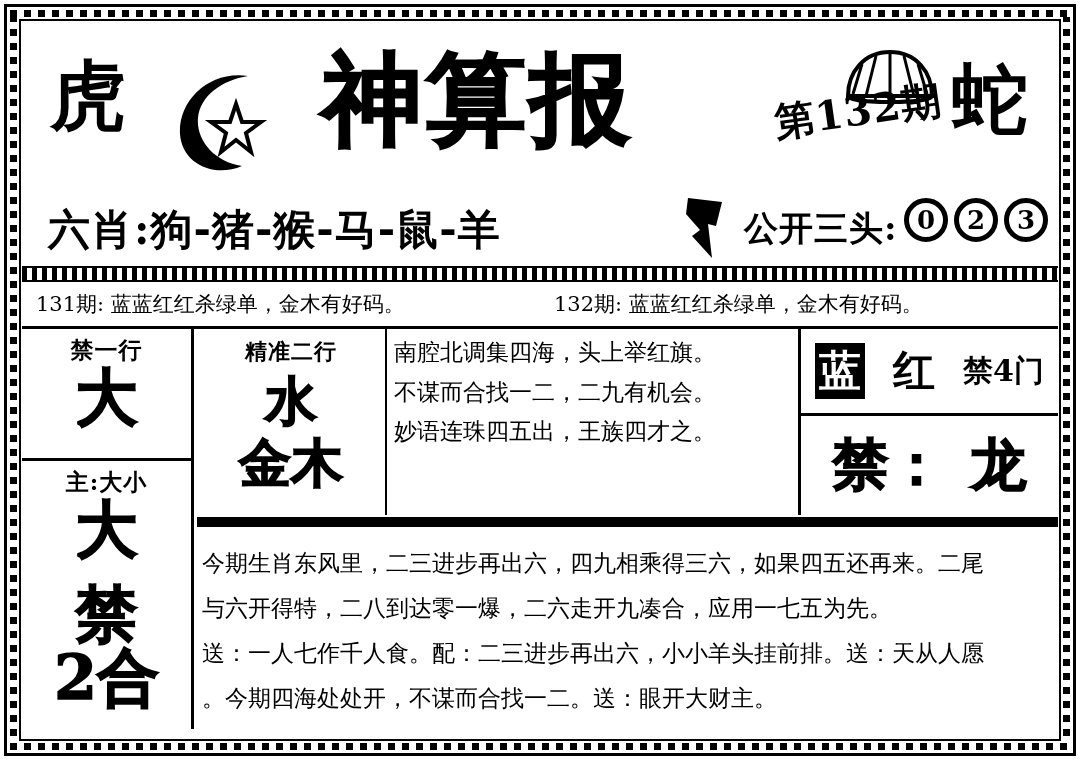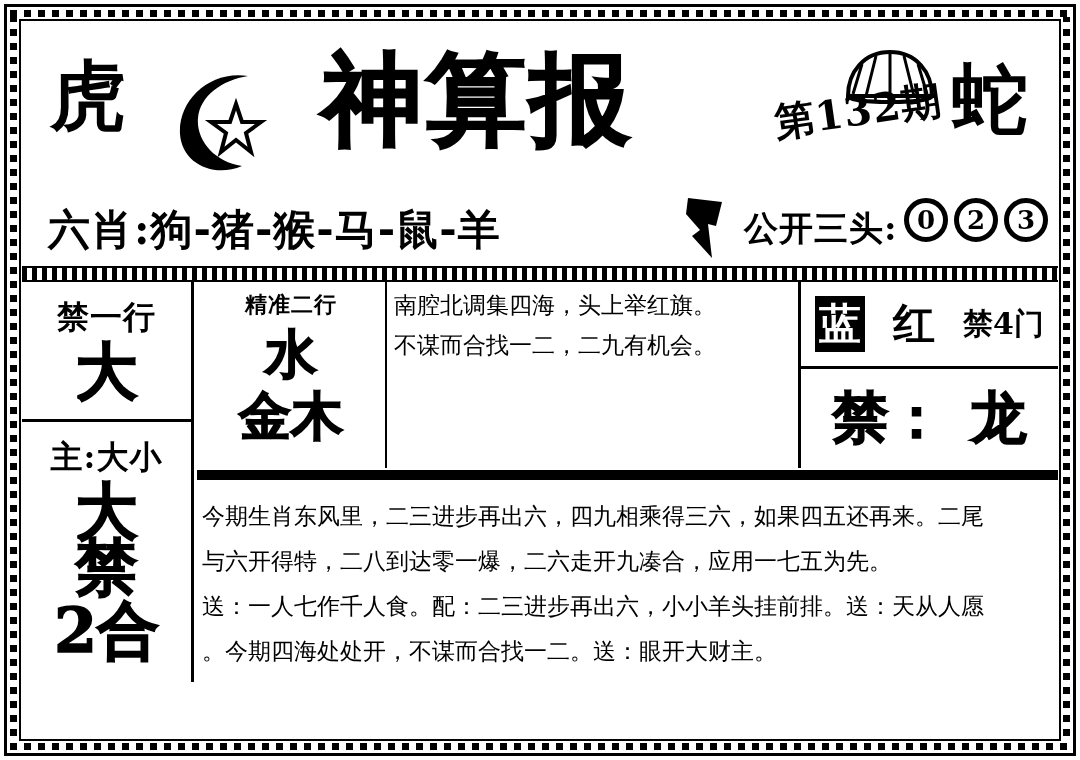--- a/index.html
+++ b/index.html
@@ -191,21 +191,21 @@
     width: 172px;
     height: 246px;
     border-right: 3px solid #000;
     box-sizing: border-box;
   }
   .lc-cell {
     text-align: center;
     font-family: "DejaVu Serif", serif;
     font-weight: bold;
   }
-  .lc-sub { font-size: 32px; letter-spacing: 1px; margin-top: 14px;}
+  .lc-sub { font-size: 23px; letter-spacing: 1px; margin-top: 6px;}
   .lc-big {
     font-size: 62px;
     line-height: 1.02;
     -webkit-text-stroke: 1.5px #000;
   }
   .lc-div { border-bottom: 3px solid #000; }
 
   .leftcol2 {
     position: absolute;
     left: 0; top: 246px;
@@ -344,20 +344,30 @@
 
       <div class="numbers">
         <div class="numcircle">0</div>
         <div class="numcircle">2</div>
         <div class="numcircle">3</div>
       </div>
     </div>
 
     <div class="hatch"></div>
 
+    <div class="periods">
+      <div class="cell">
+        <span>131期:</span>
+        <span>蓝蓝红红杀绿单，金木有好码。</span>
+      </div>
+      <div class="cell">
+        <span>132期:</span>
+        <span>蓝蓝红红杀绿单，金木有好码。</span>
+      </div>
+    </div>
 
     <div class="body-grid">
 
       <div class="leftcol">
         <div class="lc-cell lc-div" style="height:123px;">
           <div class="lc-sub">禁一行</div>
           <div class="lc-big">大</div>
         </div>
         <div class="lc-cell" style="height:120px;">
           <div class="lc-sub">主:大小</div>
@@ -374,20 +384,21 @@
 
       <div class="precise">
         <div class="p-title">精准二行</div>
         <div class="p-el">水</div>
         <div class="p-el">金木</div>
       </div>
 
       <div class="verse">
         <div>南腔北调集四海，头上举红旗。</div>
         <div>不谋而合找一二，二九有机会。</div>
+        <div>妙语连珠四五出，王族四才之。</div>
       </div>
 
       <div class="rightcol">
         <div class="rc-top">
           <span class="rc-blue">蓝</span>
           <span class="rc-red">红</span>
           <span class="rc-ban">禁4门</span>
         </div>
         <div class="rc-bottom">
           <span>禁：</span>

